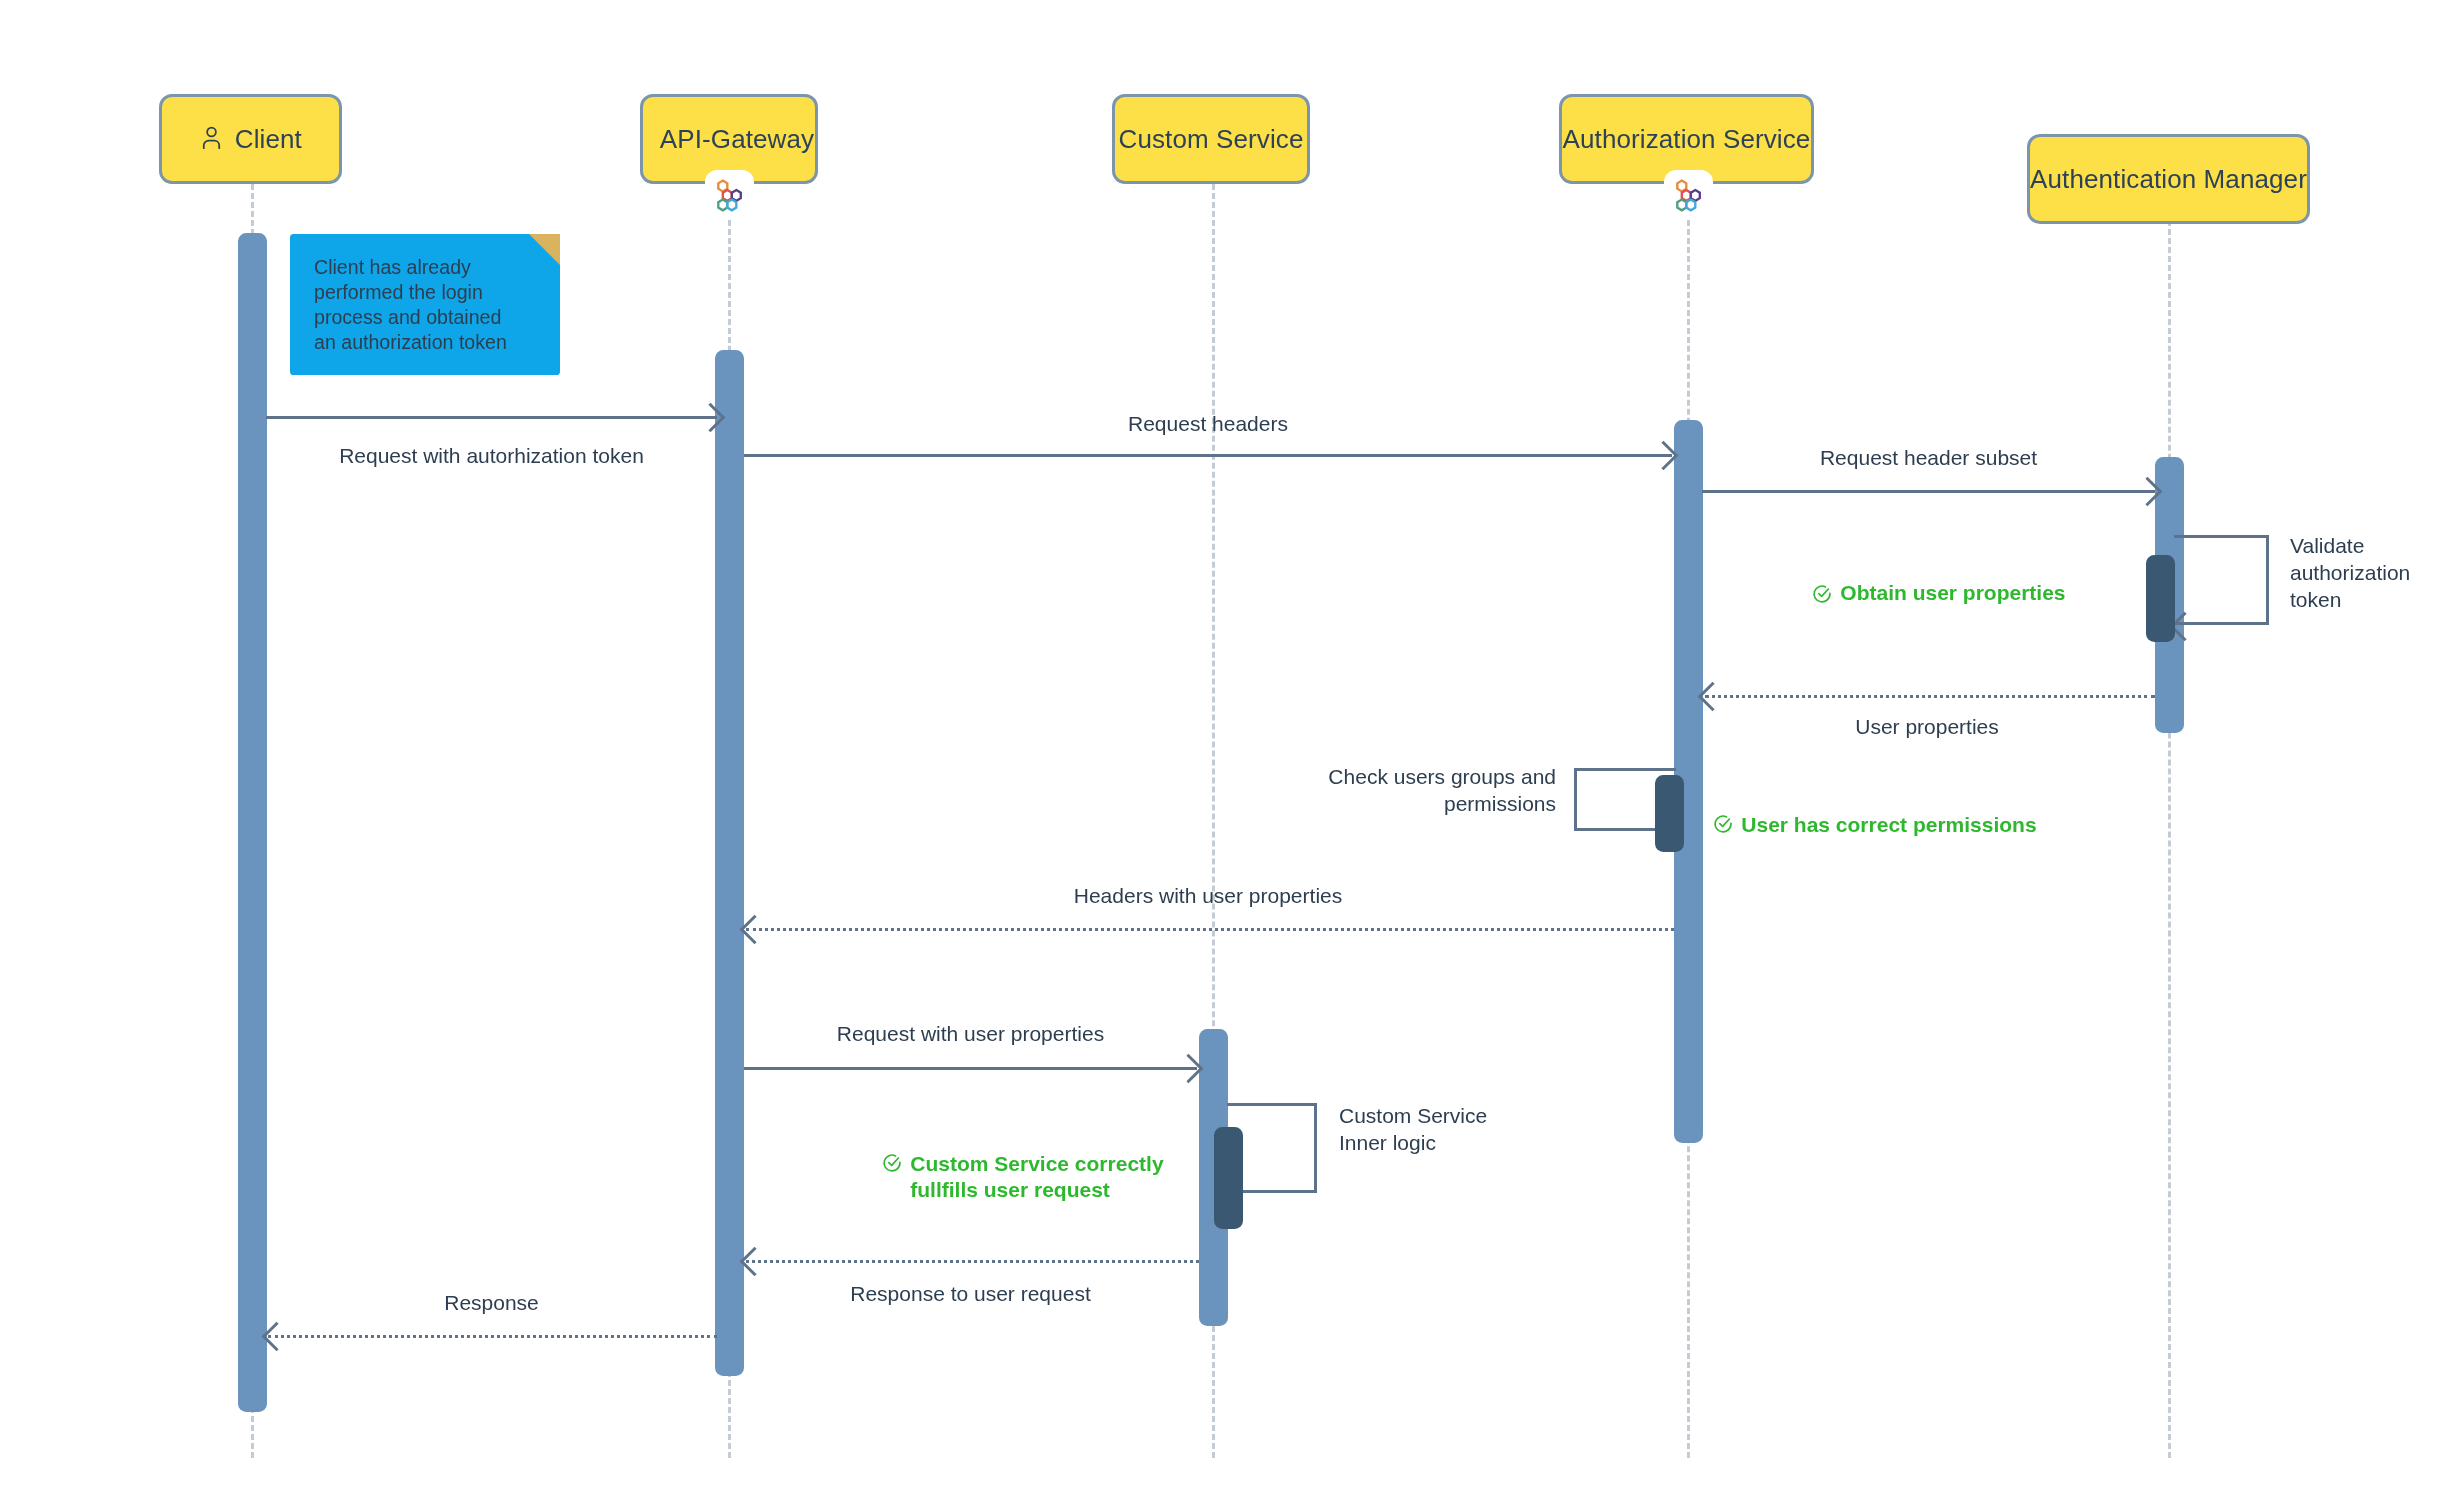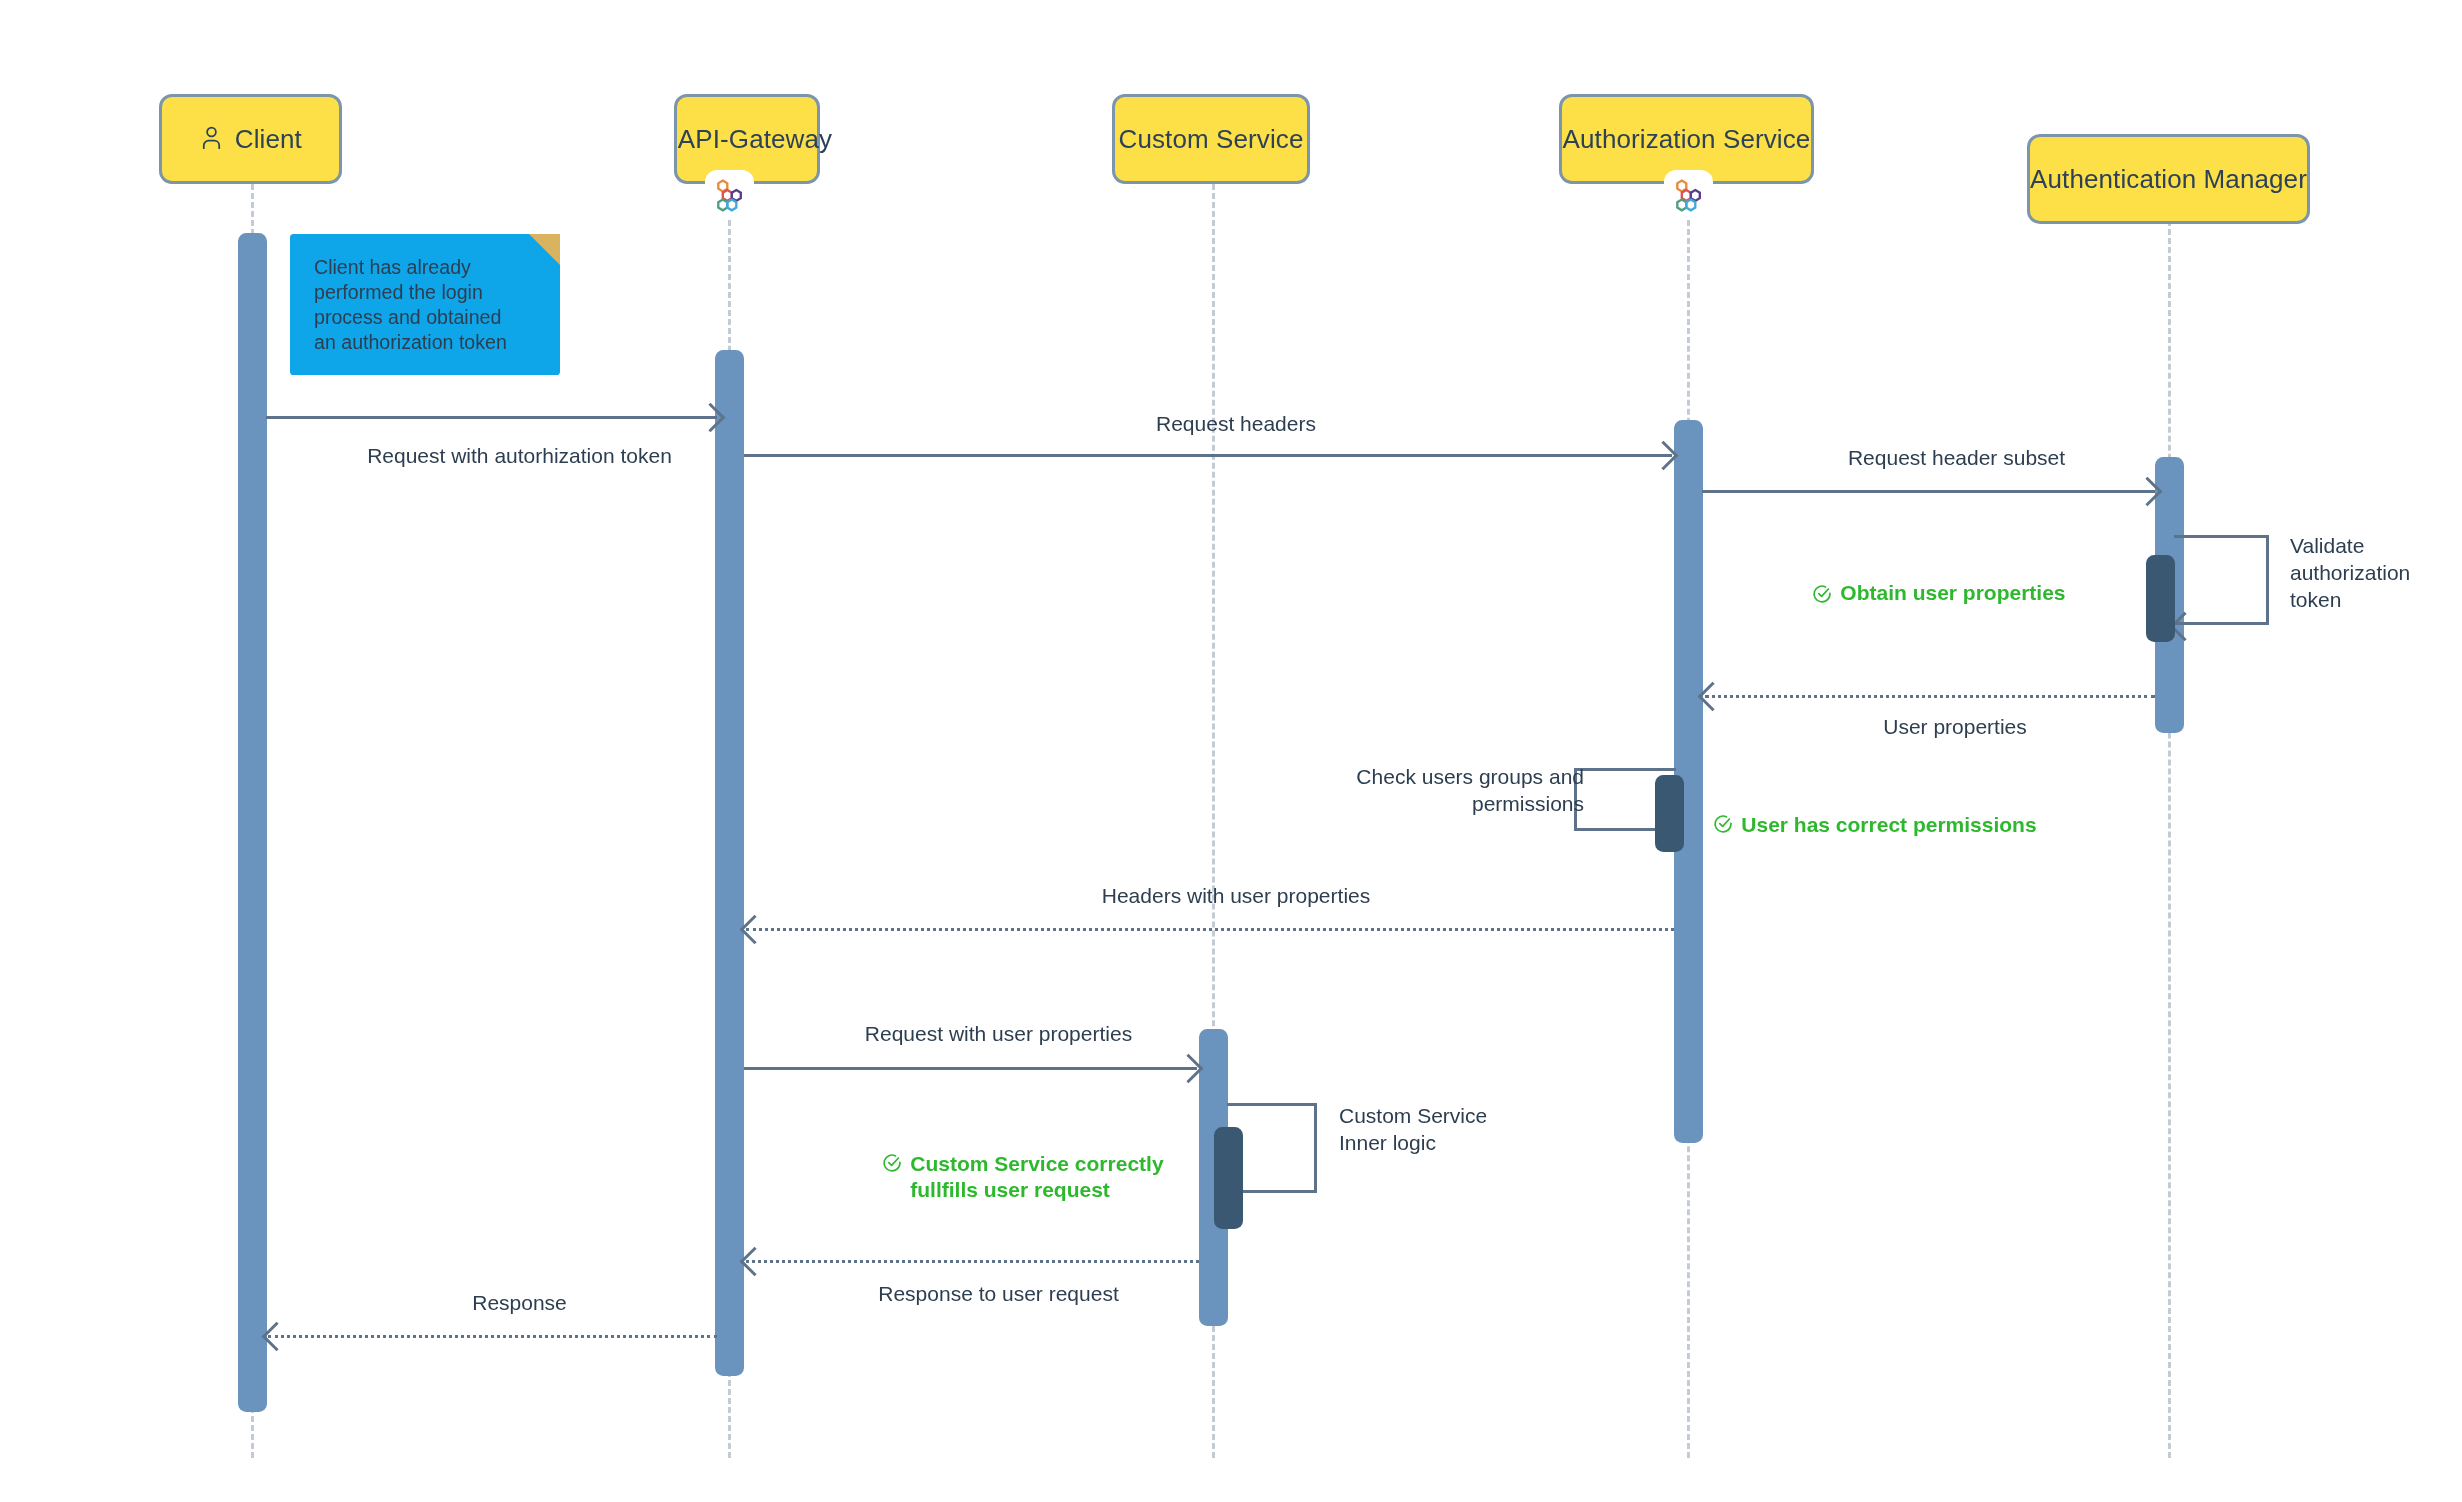--- a/index.html
+++ b/index.html
@@ -119,21 +119,20 @@
     border-left: 3px solid #5e7389;
     transform: rotate(-45deg);
   }
   .msg-label {
     position: absolute;
     font-size: 21px;
     color: #2d3e50;
     white-space: pre-line;
     z-index: 4;
     line-height: 27px;
-    margin-left: 28px;
   }
   .msg-label.center { text-align: center; }
   .msg-label.right { text-align: right; }
   
   .selfloop {
     position: absolute;
     box-sizing: border-box;
     border-top: 3px solid #5e7389;
     border-bottom: 3px solid #5e7389;
     z-index: 4;
@@ -192,21 +191,21 @@
   <div class="participant" style="left:159px; top:94px; width:183px; height:90px;">
     <span class="person-icon">
       <svg width="25" height="28.5" viewBox="0 0 24 26" fill="none" stroke="#2d4257" stroke-width="1.7" stroke-linecap="round" stroke-linejoin="round">
         <circle cx="12" cy="7" r="4.2"></circle>
         <path d="M4.6 22.5v-2.6a4.6 4.6 0 0 1 4.6-4.6h5.6a4.6 4.6 0 0 1 4.6 4.6v2.6"></path>
       </svg>
     </span>
     <span class="plabel">Client</span>
   </div>
 
-  <div class="participant" style="left:674px; top:94px; width:146px; height:90px;padding-left:16px;">
+  <div class="participant" style="left:640px; top:94px; width:178px; height:90px;padding-left:16px;">
     <span class="plabel">API-Gateway</span>
   </div>
   <div class="badge" style="left:705px; top:170px;">
     <svg width="36" height="36" viewBox="0 0 40 40" fill="none" stroke-width="2.6">
       <polygon points="12,4 17,7 17,13 12,16 7,13 7,7" stroke="#e8893c"></polygon>
       <polygon points="17,14.5 22,17.5 22,23.5 17,26.5 12,23.5 12,17.5" stroke="#d9534f"></polygon>
       <polygon points="27,14.5 32,17.5 32,23.5 27,26.5 22,23.5 22,17.5" stroke="#5a3d8a"></polygon>
       <polygon points="12,25 17,28 17,34 12,37 7,34 7,28" stroke="#4f9e7f"></polygon>
       <polygon points="22,25 27,28 27,34 22,37 17,34 17,28" stroke="#3fa9dd"></polygon>
     </svg>

